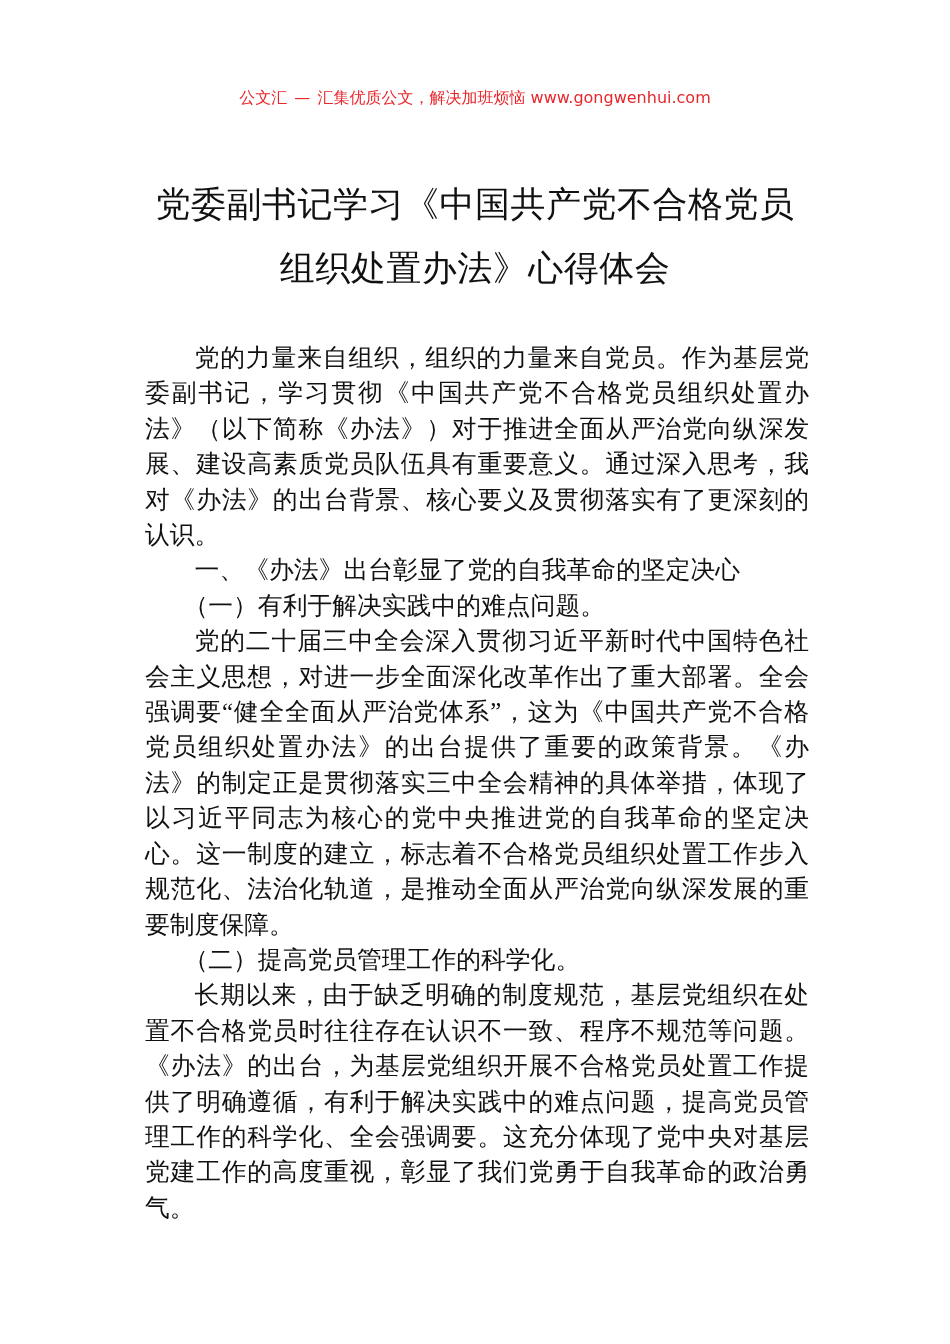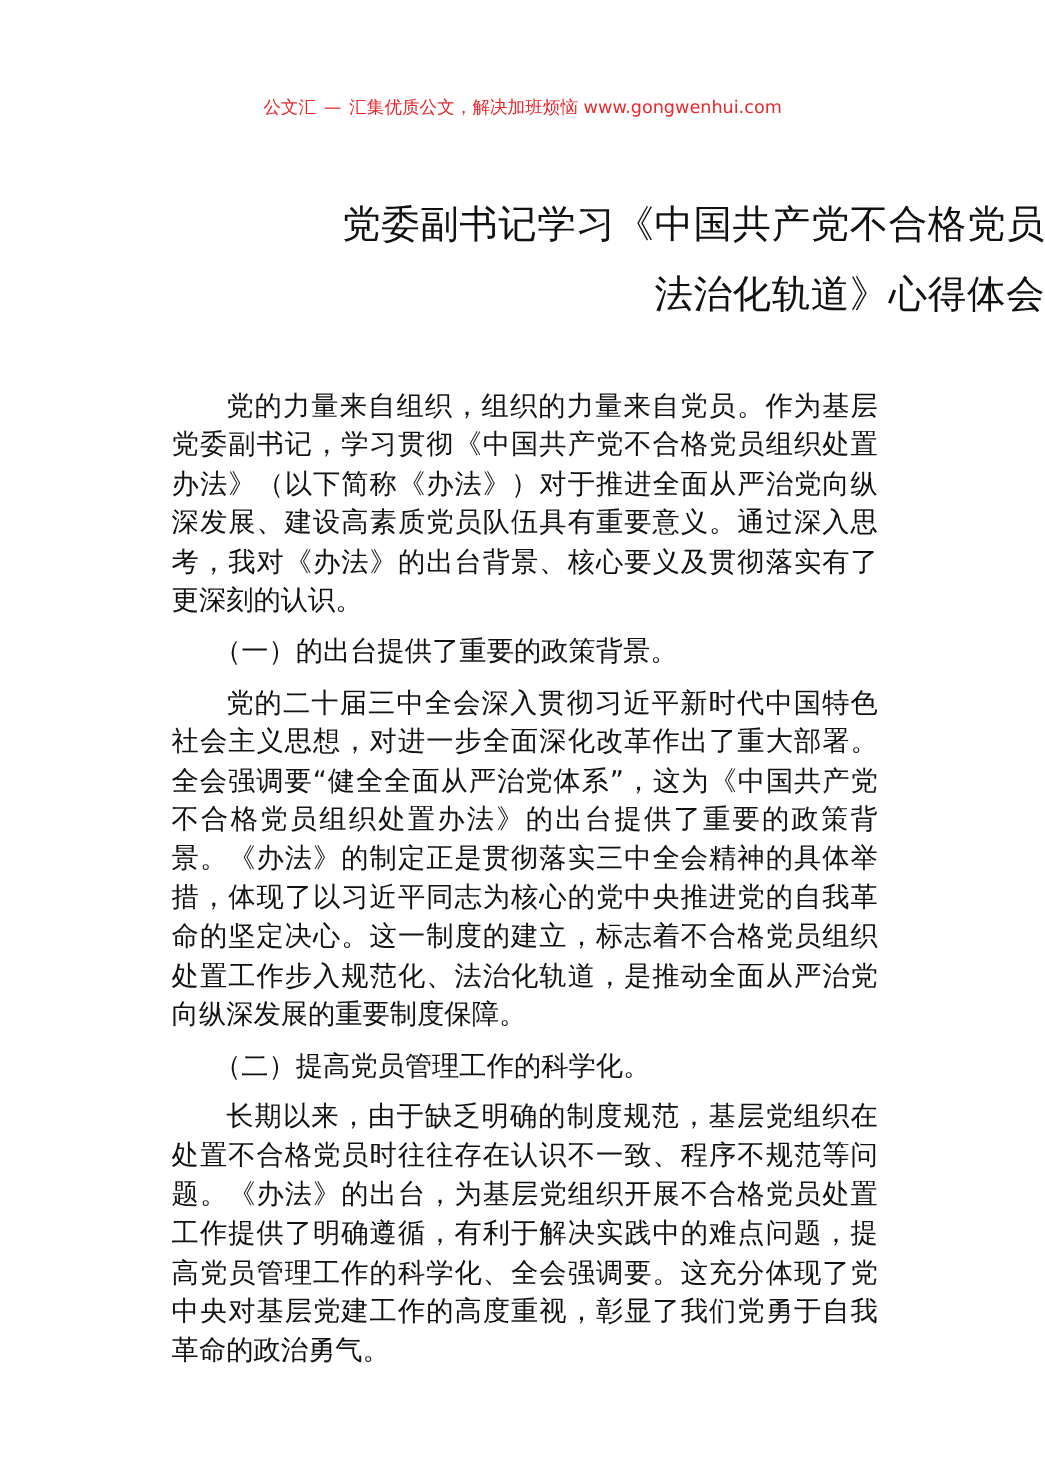--- a/index.html
+++ b/index.html
@@ -31,57 +31,59 @@
       position: absolute;
       top: 172px;
       left: 0;
       width: 950px;
       text-align: center;
       font-size: 35px;
       line-height: 64px;
       color: #111111;
       letter-spacing: 0.5px;
     }
-    .doc-title div { white-space: nowrap; text-align: right; }
+    .doc-title div { white-space: nowrap; }
     .doc-body {
       position: absolute;
       top: 340px;
       left: 145px;
       width: 664px;
       font-size: 24.8px;
       line-height: 35.4px;
       text-align: justify;
       text-justify: inter-ideograph;
       color: #111111;
     }
     .doc-body p {
-      margin: 11px;
+      margin: 0;
       text-indent: 2em;
+      font-family: Liberation Serif, serif;
     }
     .doc-body p.heading {
       text-indent: 2em;
     }
     .doc-body p.subheading {
       text-indent: 1.55em;
     }
   </style>
 </head>
 <body>
 
 <div class="header-banner">
   <span>公文汇</span>
   <span class="sep">—</span>
   <span>汇集优质公文，解决加班烦恼</span>
   <span>www.gongwenhui.com</span>
 </div>
 
 <div class="doc-title">
   <div>党委副书记学习《中国共产党不合格党员</div>
-  <div>法治化轨道》心得体会</div>
+  <div>组织处置办法》心得体会</div>
 </div>
 
 <div class="doc-body">
   <p>党的力量来自组织，组织的力量来自党员。作为基层党委副书记，学习贯彻《中国共产党不合格党员组织处置办法》（以下简称《办法》）对于推进全面从严治党向纵深发展、建设高素质党员队伍具有重要意义。通过深入思考，我对《办法》的出台背景、核心要义及贯彻落实有了更深刻的认识。</p>
-  <p class="subheading">（一）的出台提供了重要的政策背景。</p>
+  <p class="heading">一、《办法》出台彰显了党的自我革命的坚定决心</p>
+  <p class="subheading">（一）有利于解决实践中的难点问题。</p>
   <p>党的二十届三中全会深入贯彻习近平新时代中国特色社会主义思想，对进一步全面深化改革作出了重大部署。全会强调要“健全全面从严治党体系”，这为《中国共产党不合格党员组织处置办法》的出台提供了重要的政策背景。《办法》的制定正是贯彻落实三中全会精神的具体举措，体现了以习近平同志为核心的党中央推进党的自我革命的坚定决心。这一制度的建立，标志着不合格党员组织处置工作步入规范化、法治化轨道，是推动全面从严治党向纵深发展的重要制度保障。</p>
   <p class="subheading">（二）提高党员管理工作的科学化。</p>
   <p>长期以来，由于缺乏明确的制度规范，基层党组织在处置不合格党员时往往存在认识不一致、程序不规范等问题。《办法》的出台，为基层党组织开展不合格党员处置工作提供了明确遵循，有利于解决实践中的难点问题，提高党员管理工作的科学化、全会强调要。这充分体现了党中央对基层党建工作的高度重视，彰显了我们党勇于自我革命的政治勇气。</p>
 </div>
 
 </body></html>

